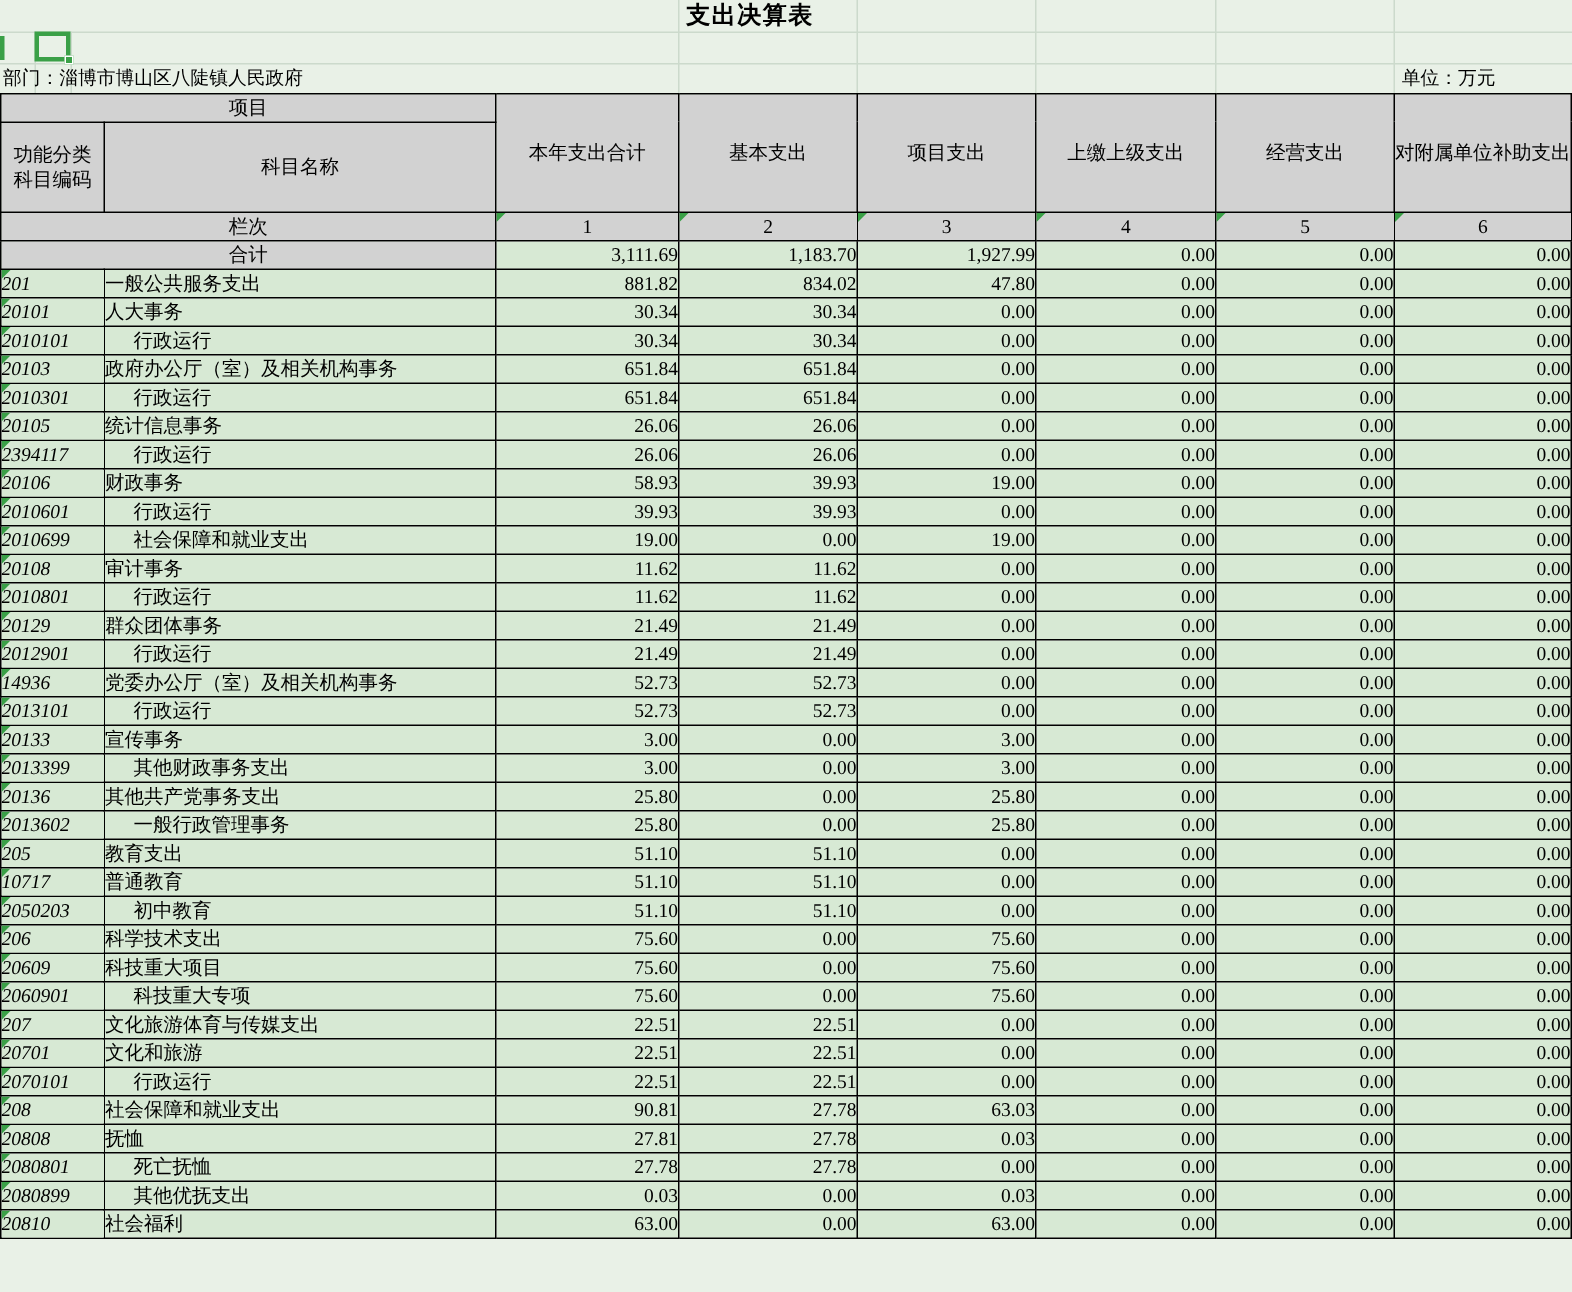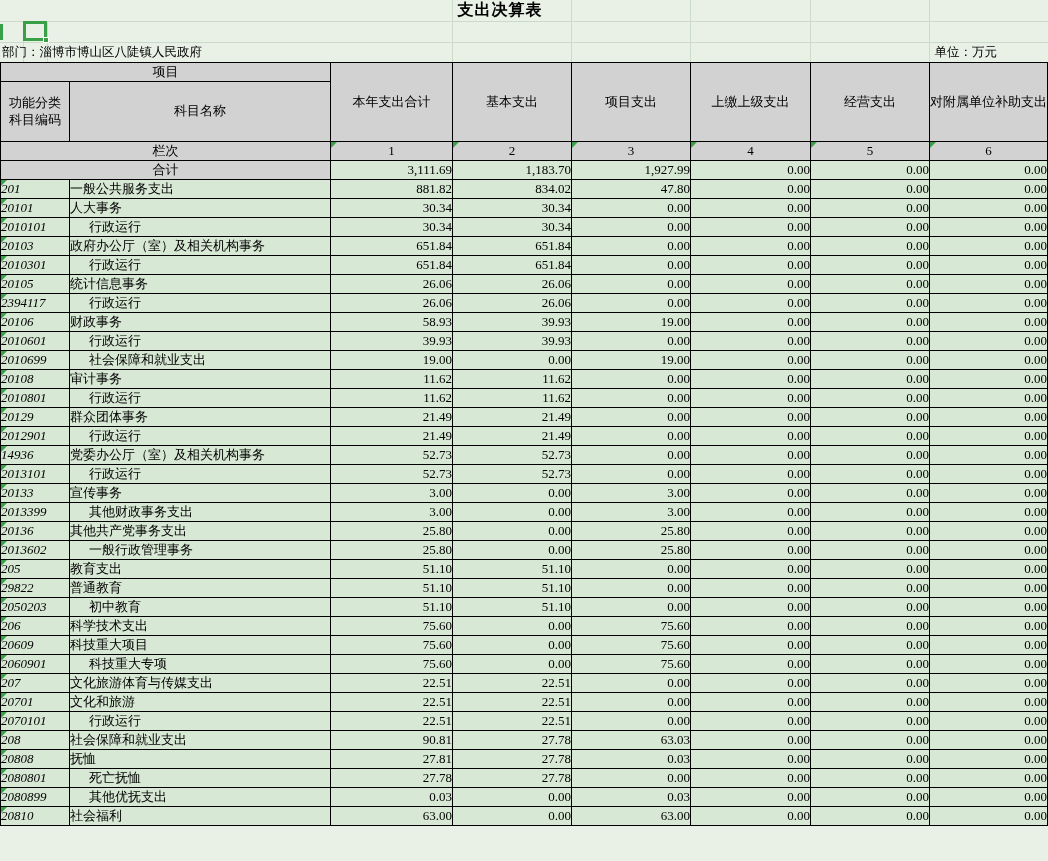--- a/index.html
+++ b/index.html
@@ -353,21 +353,21 @@
       <td class="name">教育支出</td>
       <td class="num">51.10</td>
       <td class="num">51.10</td>
       <td class="num">0.00</td>
       <td class="num">0.00</td>
       <td class="num">0.00</td>
       <td class="num">0.00</td>
     </tr>
 
     <tr>
-      <td class="code"><span class="tri"></span><span>29822</span></td>
+      <td class="code"><span class="tri"></span><span>10717</span></td>
       <td class="name">普通教育</td>
       <td class="num">51.10</td>
       <td class="num">51.10</td>
       <td class="num">0.00</td>
       <td class="num">0.00</td>
       <td class="num">0.00</td>
       <td class="num">0.00</td>
     </tr>
 
     <tr>

